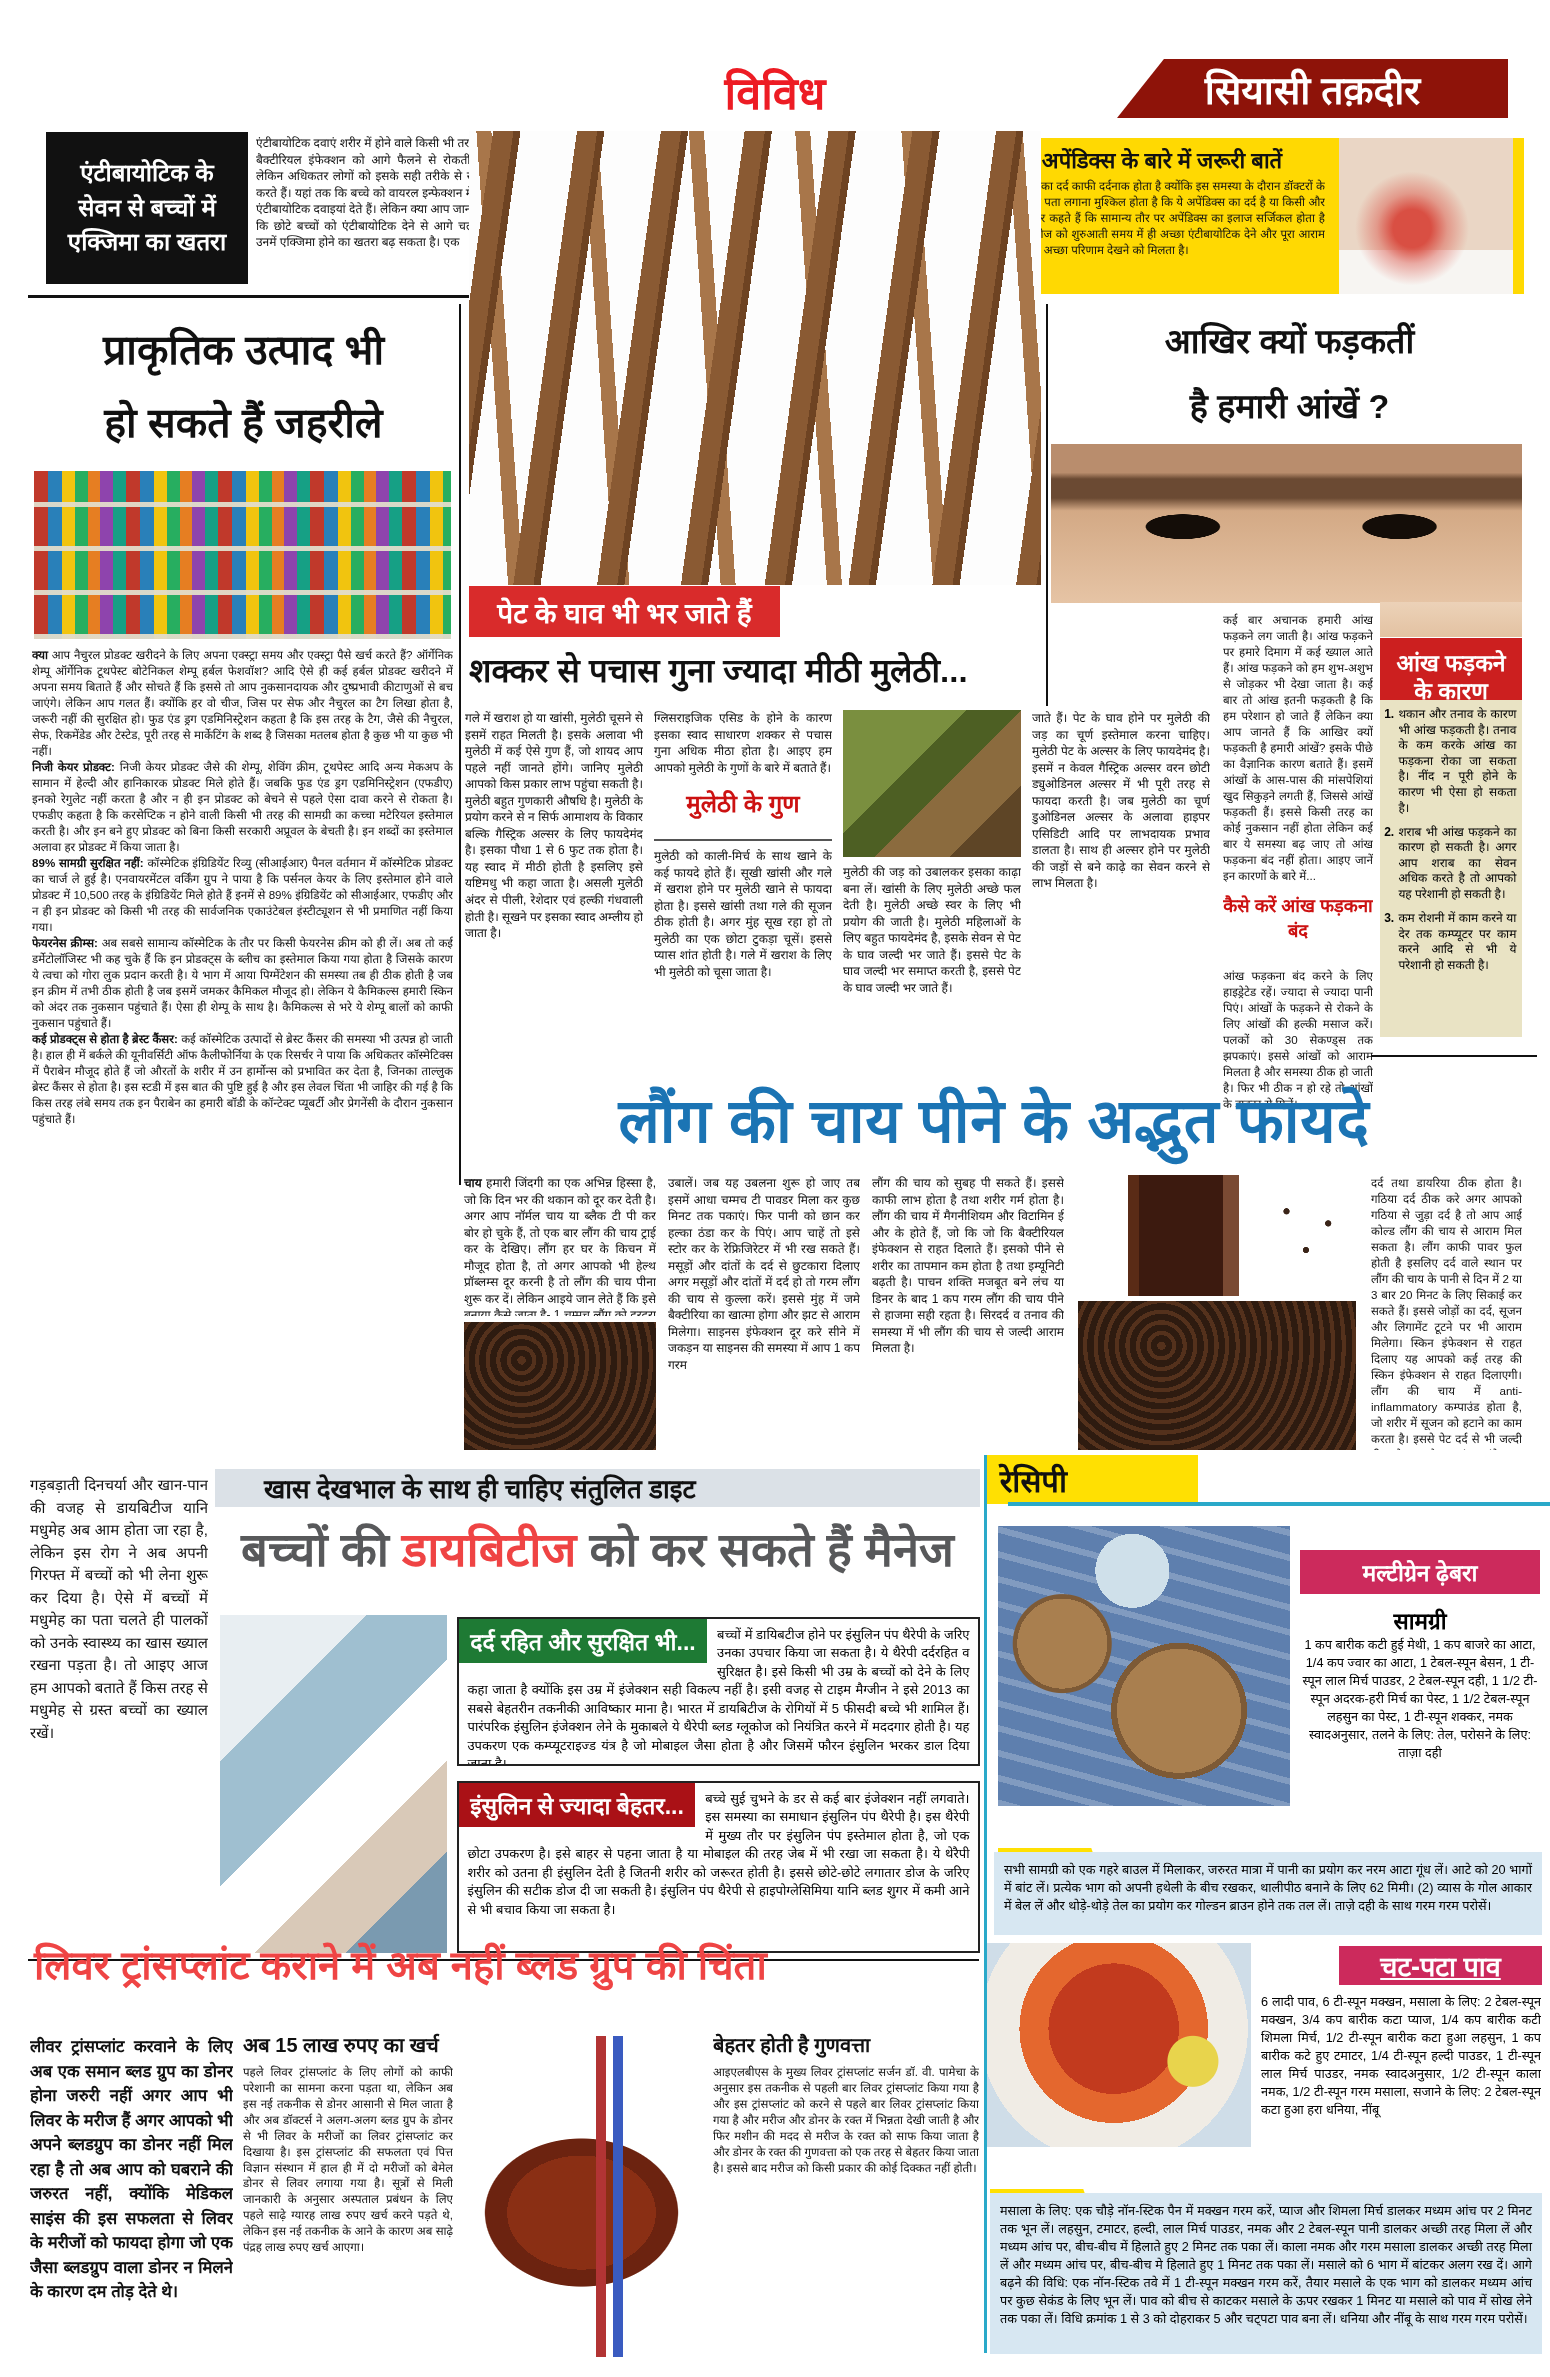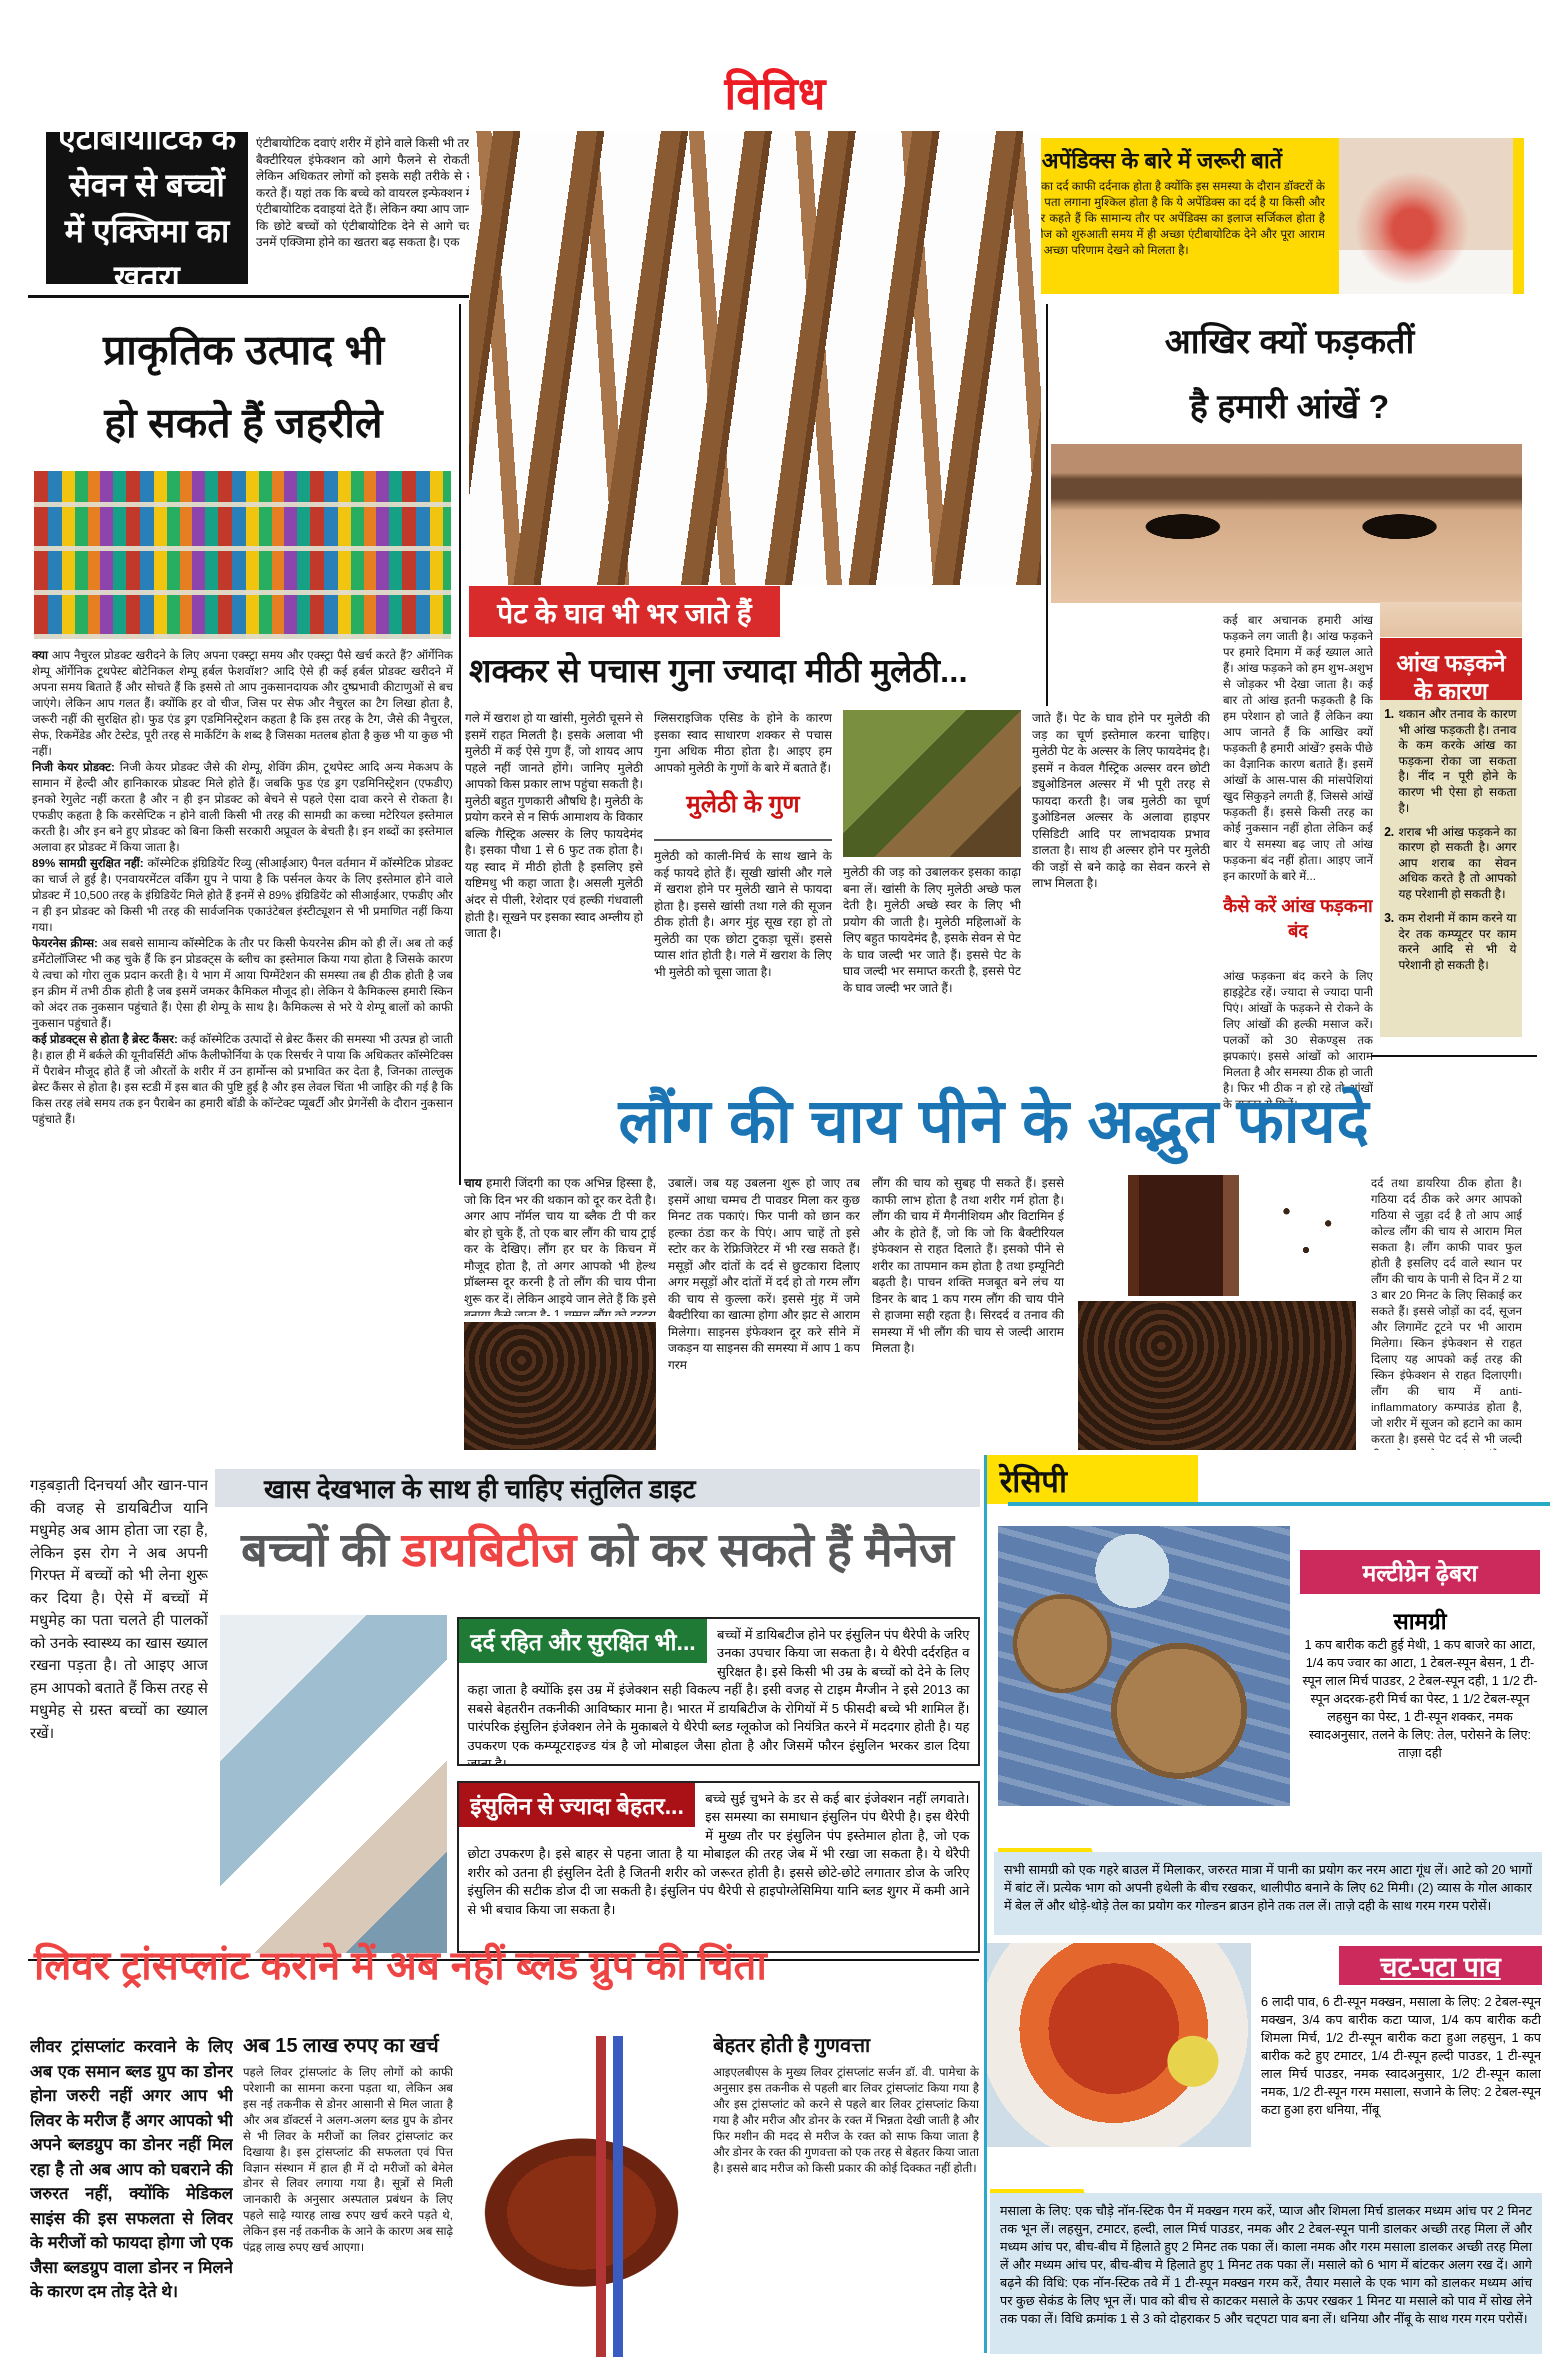--- a/index.html
+++ b/index.html
@@ -13,21 +13,21 @@
   .colrow > div { flex:1; }
   
   .banner { background:#8e1309; color:#fff; display:flex; align-items:center; }
   .banner-left { clip-path:polygon(0 0,91% 0,100% 100%,0 100%); }
   .banner-right { clip-path:polygon(12% 0,100% 0,100% 100%,0 100%); justify-content:center; }
   .pageno { font-size:56px; font-weight:800; padding:0 24px 0 17px; letter-spacing:1.4px; }
   .dateline { font-size:22px; font-weight:bold; }
   .sectionname { color:#ed1c24; font-size:45px; font-weight:800; text-align:center; }
   .rightbanner-text { font-size:39px; font-weight:800; }
   
-  .blackbox { background:#111; color:#fff; display:flex; align-items:center; justify-content:center; text-align:center; font-size:32px; font-weight:800; line-height:1.45; padding:18px 10px; }
+  .blackbox { background:#111; color:#fff; display:flex; align-items:center; justify-content:center; text-align:center; font-size:24px; font-weight:800; line-height:1.45; padding:18px 10px; }
   .yellowbox { background:#ffd902; padding:5.6px 14px 7px 14px; overflow:hidden; }
   .yellowbox h3 { font-size:22px; font-weight:800; text-align:center; color:#111; margin-bottom:4.2px; }
   .hrule { background:#111; }
   .vrule { background:#111; }
   .bighead { font-weight:800; color:#111; text-align:center; }
   .kickerbox { background:#d92b2b; color:#fff; font-weight:800; display:flex; align-items:center; justify-content:center; font-size:28px; }
   .redsub { color:#cc1111; font-weight:800; text-align:center; border-bottom:2.1px solid #555; padding-bottom:20px; }
   .sidebar-head { background:#cc1f1f; color:#fff; font-weight:800; font-size:23px; line-height:1.22; text-align:center; display:flex; flex-direction:column; justify-content:center; }
   .sidebar-body { background:#e9e3c4; padding:7px 5.6px 7px 4.2px; overflow:hidden; }
   .cause { display:flex; gap:4.2px; font-size:12px; line-height:1.3; text-align:justify; margin-bottom:8.5px; }
@@ -63,20 +63,23 @@
   .ph-dhebra { background-color:#5e7fae; background-image:radial-gradient(circle at 62% 66%, #a97f4f 0 62px, #7d5a36 62px 68px, rgba(0,0,0,0) 68px), radial-gradient(circle at 22% 42%, #a97f4f 0 45px, #7d5a36 45px 49px, rgba(0,0,0,0) 50px), radial-gradient(circle at 46% 16%, #cfe0ea 0 37px, rgba(0,0,0,0) 37px), repeating-linear-gradient(15deg, rgba(255,255,255,.22) 0 6.3px, rgba(0,0,0,0) 6.3px 24px); }
   .ph-pav { background-image:radial-gradient(circle at 78% 58%, #e8d44c 0 25px, rgba(0,0,0,0) 26px), radial-gradient(circle at 48% 42%, #c23a1e 0 36%, #e4672e 36% 52%, #f0ece5 52% 74%, #cfdde8 74% 100%); }
   .ph-liver { background-color:#fff; background-image:linear-gradient(90deg, rgba(0,0,0,0) 0 56%, #b23434 56% 60%, rgba(0,0,0,0) 60% 63%, #3a5bc0 63% 67%, rgba(0,0,0,0) 67%), radial-gradient(ellipse 120px 92px at 50% 55%, #8a2f14 0 62%, #6c2310 62% 80%, rgba(0,0,0,0) 81%); }
 </style>
 </head>
 <body>
 
 <div id="page">
 
   <div class="abs sectionname" style="left:694px; top:61px; width:162px;">विविध</div>
+  <div class="abs banner banner-right" style="left:1117px; top:59px; width:391px; height:59px;">
+    <span class="rightbanner-text">सियासी तक़दीर</span>
+  </div>
 
   <div class="abs blackbox" style="left:46px; top:132px; width:202px; height:152px;">एंटीबायोटिक के सेवन से बच्चों में एक्जिमा का खतरा</div>
   <div class="abs colrow" style="left:256px; top:135px; width:719px; height:152px;">
     <div class="bodytext">एंटीबायोटिक दवाएं शरीर में होने वाले किसी भी तरह के बैक्टीरियल इंफेक्शन को आगे फैलने से रोकती है। लेकिन अधिकतर लोगों को इसके सही तरीके से सेवन करते हैं। यहां तक कि बच्चे को वायरल इन्फेक्शन में भी एंटीबायोटिक दवाइयां देते हैं। लेकिन क्या आप जानते हैं कि छोटे बच्चों को एंटीबायोटिक देने से आगे चलकर उनमें एक्जिमा होने का खतरा बढ़ सकता है। एक</div>
     <div class="bodytext">अध्ययन के नतीजों में शोधकर्ताओं ने यह चेतावनी दी है। शोधकर्ताओं ने कहा कि जिन बच्चों को दो साल की उम्र से पहले एंटीबायोटिक दवाएं दी जाती है, उन्हें बड़े होने पर एक्जिमा होने का 41 प्रतिशत से 56 प्रतिशत तक ज्यादा खतरा होता है। एक्जिमा त्वचा में दर्दयुक्त एलर्जी से जुड़ी बीमारी है। शोधकर्ताओं का मानना है कि बच्चों को काफी कम उम्र में एंटीबायोटिक देने से उनके पेट में</div>
     <div class="bodytext">कुदरती तौर पर मौजूद बैक्टीरिया नष्ट हो जाते हैं। इस स्थिति में उनका प्रतिरक्षा तंत्र हानिकारक बैक्टीरिया और रोगाणुओं से प्रभावी तरीके से निपटने में नाकाम हो जाता है। ऐसे बच्चे जब फूलों के पराग जैसे किसी अपेक्षाकृत हानिरहित बाहरी पदार्थ के संपर्क में आते हैं, तब उनका प्रतिरक्षा तंत्र अत्यधिक प्रतिक्रिया व्यक्त करता है, जिससे एलर्जी शुरू हो जाती है।</div>
   </div>
   <div class="abs hrule" style="left:28px; top:295px; width:948px; height:2.8px;"></div>
 
   <div class="abs yellowbox" style="left:985px; top:138px; width:354px; height:156px;">

